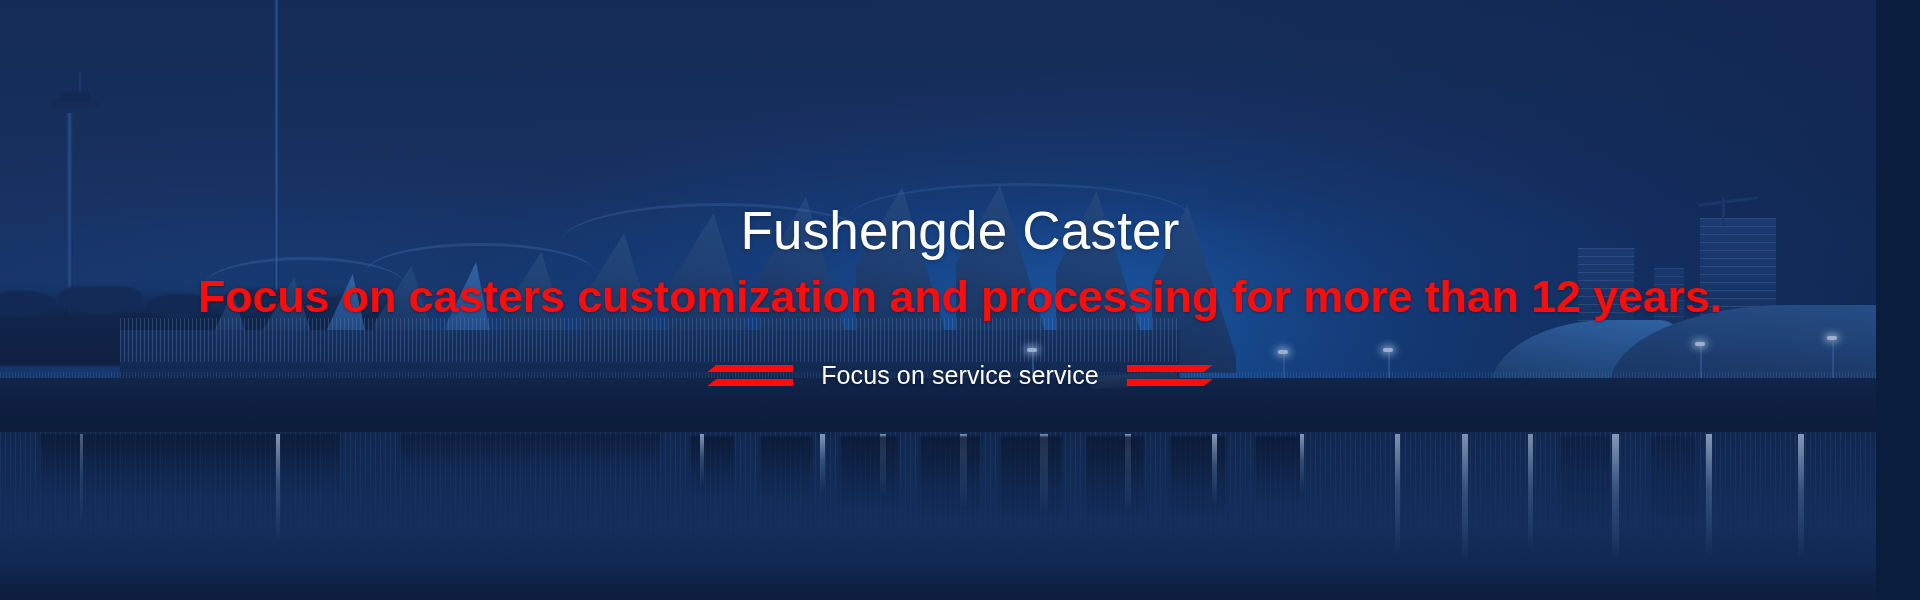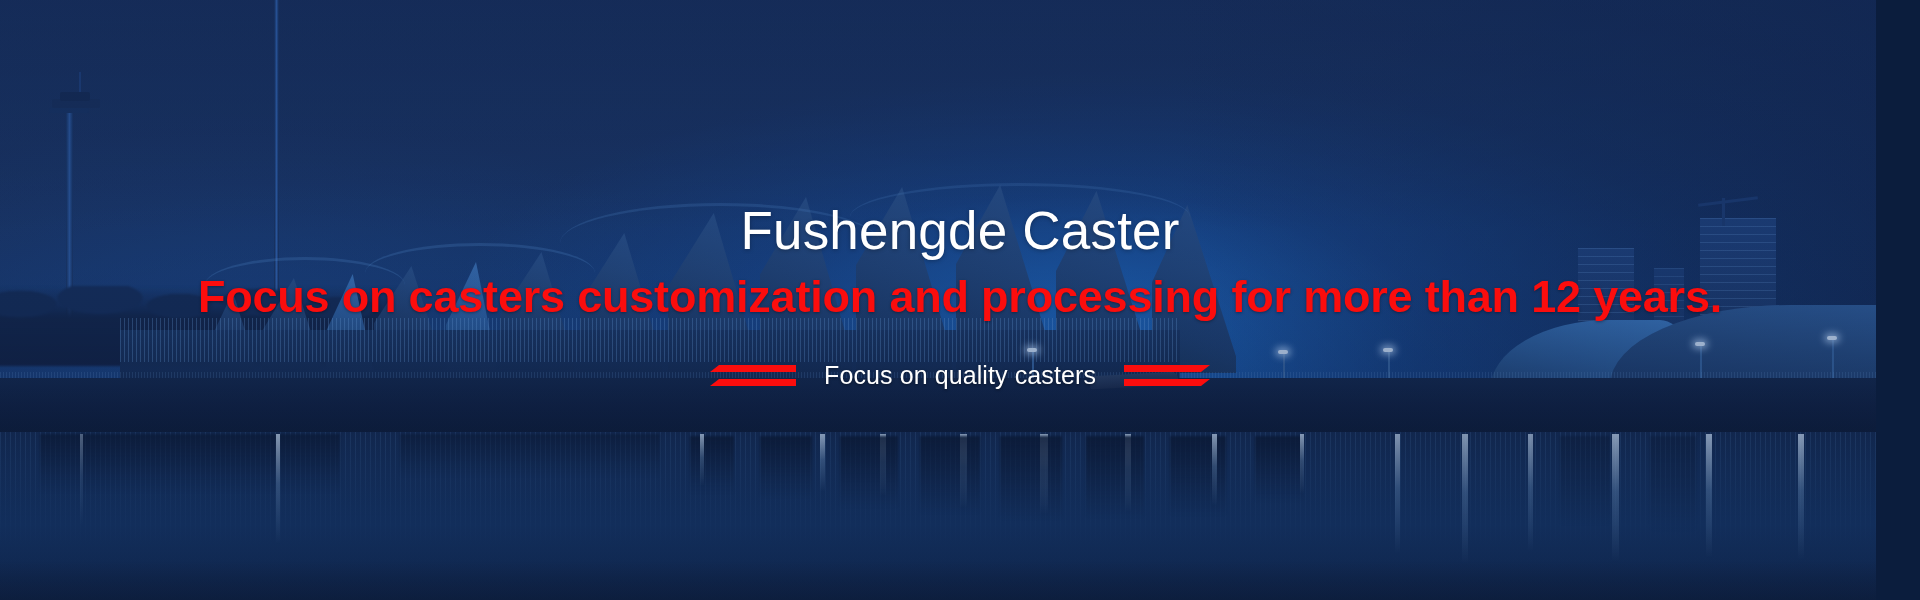--- a/index.html
+++ b/index.html
@@ -357,21 +357,21 @@
 
     <div class="subheadline">Focus on casters customization and processing for more than 12 years.</div>
 
     <div class="tagline-row">
 
       <div class="bars bars-left">
         <div class="bar"></div>
         <div class="bar"></div>
       </div>
 
-      <div class="tagline">Focus on quality casters</div>
+      <div class="tagline">Focus on service service</div>
 
       <div class="bars bars-right">
         <div class="bar"></div>
         <div class="bar"></div>
       </div>
 
     </div>
   </div>
 
 </div>

